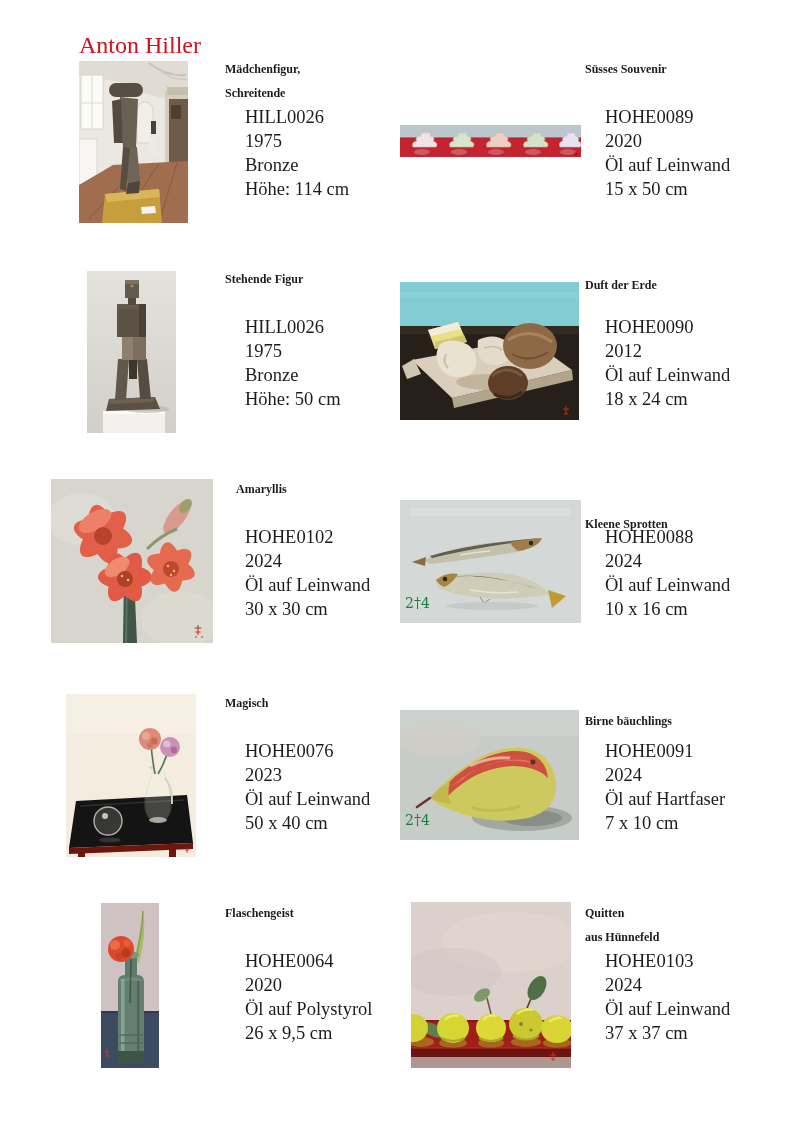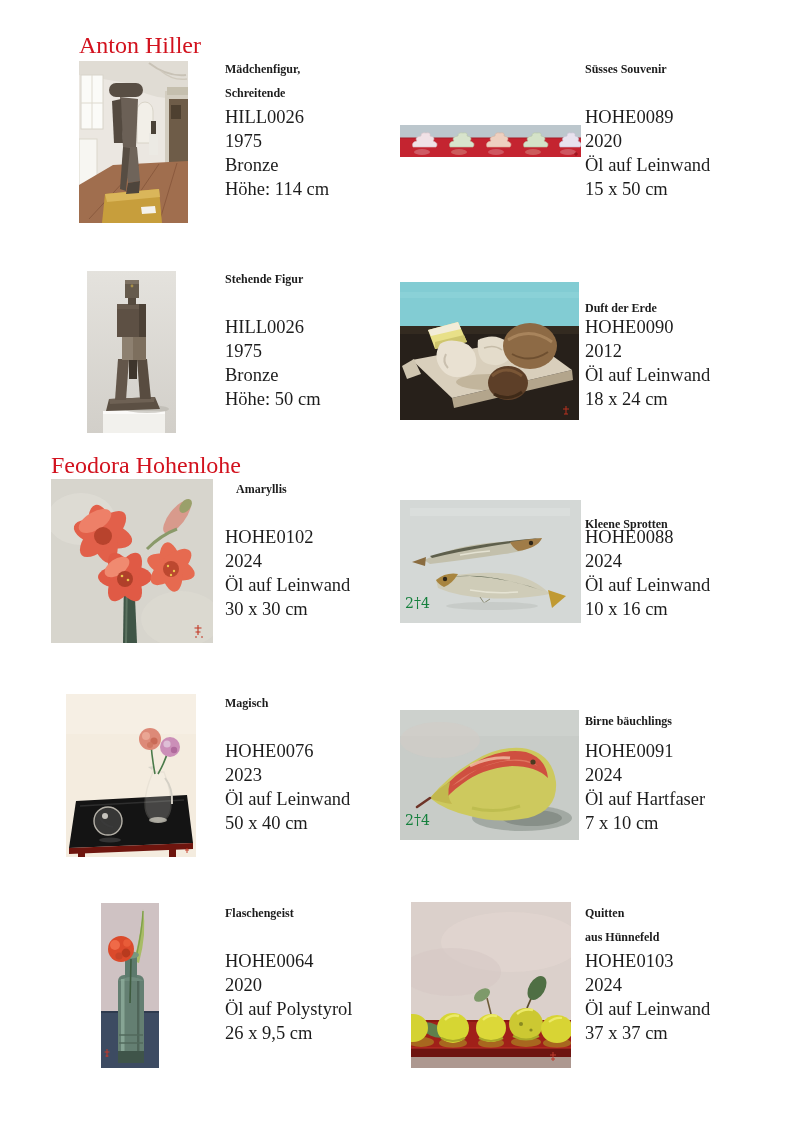--- a/index.html
+++ b/index.html
@@ -9,36 +9,35 @@
     overflow:hidden;
   }
   .artist-header{
     position:absolute;margin:0;font-size:24px;font-weight:normal;
     color:#d2121e;line-height:24px;white-space:nowrap;
   }
   .title{
     position:absolute;font-size:12px;font-weight:bold;line-height:24px;
     white-space:nowrap;
   }
-  .details{position:absolute;font-size:18.5px;line-height:24px;}
+  .details{position:absolute;font-size:18.5px;line-height:24px;margin-left:20px;}
   .details div{height:24px;white-space:nowrap;}
   .art{position:absolute;overflow:hidden;}
   .art svg{display:block;width:100%;height:100%;}
   .monogram{
     position:absolute;color:#15803d;font-weight:normal;
     font-size:10px;line-height:10px;font-family:"DejaVu Serif",serif;
   }
 </style>
 </head>
 <body>
 
 <div class="page">
 
   <h2 class="artist-header" style="left:79px;top:33px">Anton Hiller</h2>
-  <h2 class="artist-header" style="left:51px;top:453px">Feodora Hohenlohe</h2>
 
   <div class="art" style="left:79px;top:61px;width:109px;height:162px">
     <svg viewBox="0 0 109 162">
       <rect width="109" height="162" fill="#ebe7e1"></rect>
       <path d="M0,0 H109 V34 Q78,44 48,22 L0,14 Z" fill="#e0dcd4"></path>
       <path d="M70,2 q18,14 37,12" stroke="#c8c2b6" stroke-width="2" fill="none"></path>
       <path d="M82,10 q12,10 26,8" stroke="#cfc9bd" stroke-width="1.5" fill="none"></path>
       <rect x="2" y="14" width="22" height="54" fill="#fbfbf8" stroke="#d8d4ca"></rect>
       <line x1="13" y1="14" x2="13" y2="68" stroke="#dedacf"></line>
       <line x1="2" y1="42" x2="24" y2="42" stroke="#dedacf"></line>
@@ -165,21 +164,21 @@
       <path d="M84,66 q10,-4 18,2" stroke="#c6bca8" stroke-width="1.5" fill="none"></path>
       <ellipse cx="130" cy="64" rx="27" ry="23" fill="#8d6a45"></ellipse>
       <path d="M108,58 q22,-14 44,2" stroke="#a8845c" stroke-width="3" fill="none"></path>
       <path d="M112,72 q18,10 36,-2" stroke="#6e4f30" stroke-width="2" fill="none"></path>
       <ellipse cx="108" cy="101" rx="20" ry="17" fill="#5d3f28"></ellipse>
       <path d="M92,94 q14,-12 30,0" stroke="#7a5636" stroke-width="3" fill="none"></path>
       <path d="M94,112 q14,8 28,-2" stroke="#3f2a18" stroke-width="3" fill="none"></path>
       <path d="M166,124 v8 m-3,-5 h6 m-5,5 h4" stroke="#b8301f" stroke-width="1"></path>
     </svg>
   </div>
-  <div class="title" style="left:585px;top:296px">
+  <div class="title" style="left:585px;top:273px">
     <div>Duft der Erde</div>
   </div>
   <div class="details" style="left:585px;top:315px">
     <div>HOHE0090</div>
     <div>2012</div>
     <div>Öl auf Leinwand</div>
     <div>18 x 24 cm</div>
   </div>
 
   <div class="art" style="left:51px;top:479px;width:162px;height:164px">

